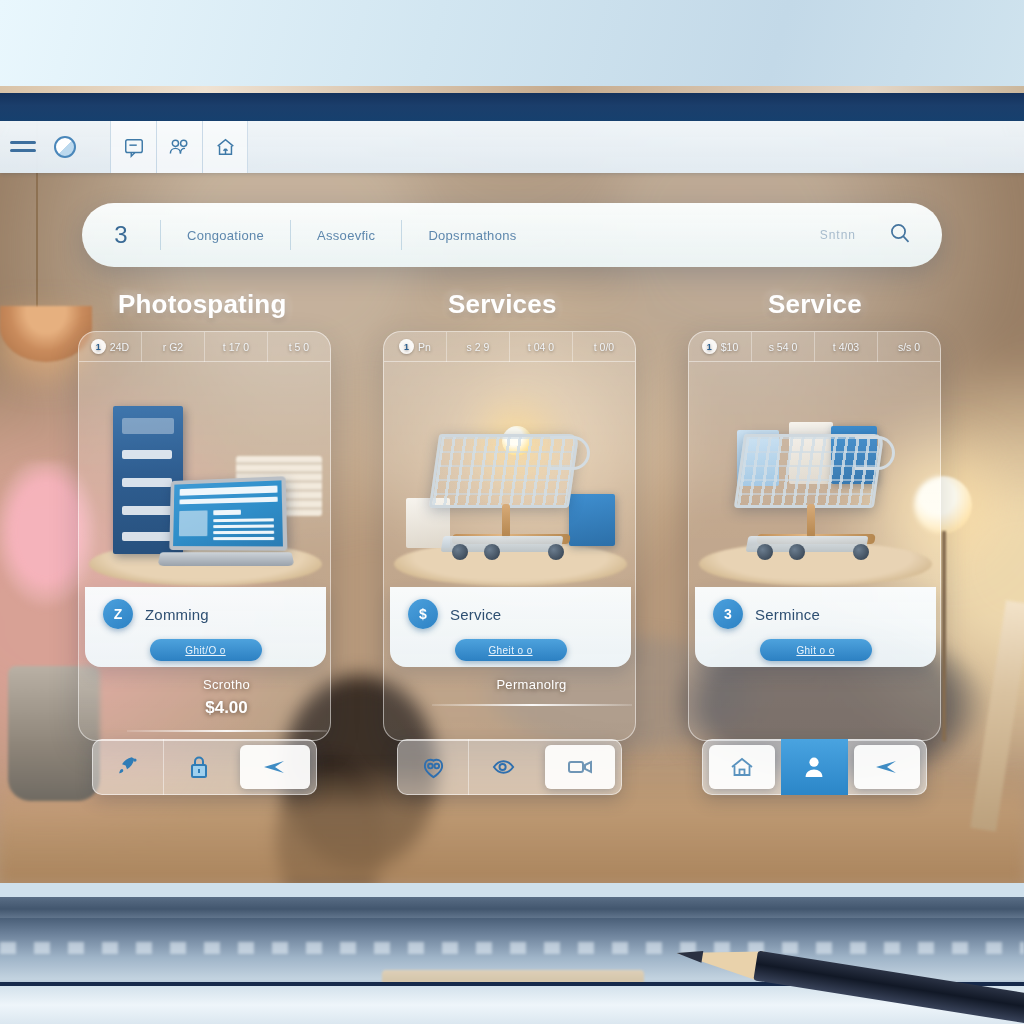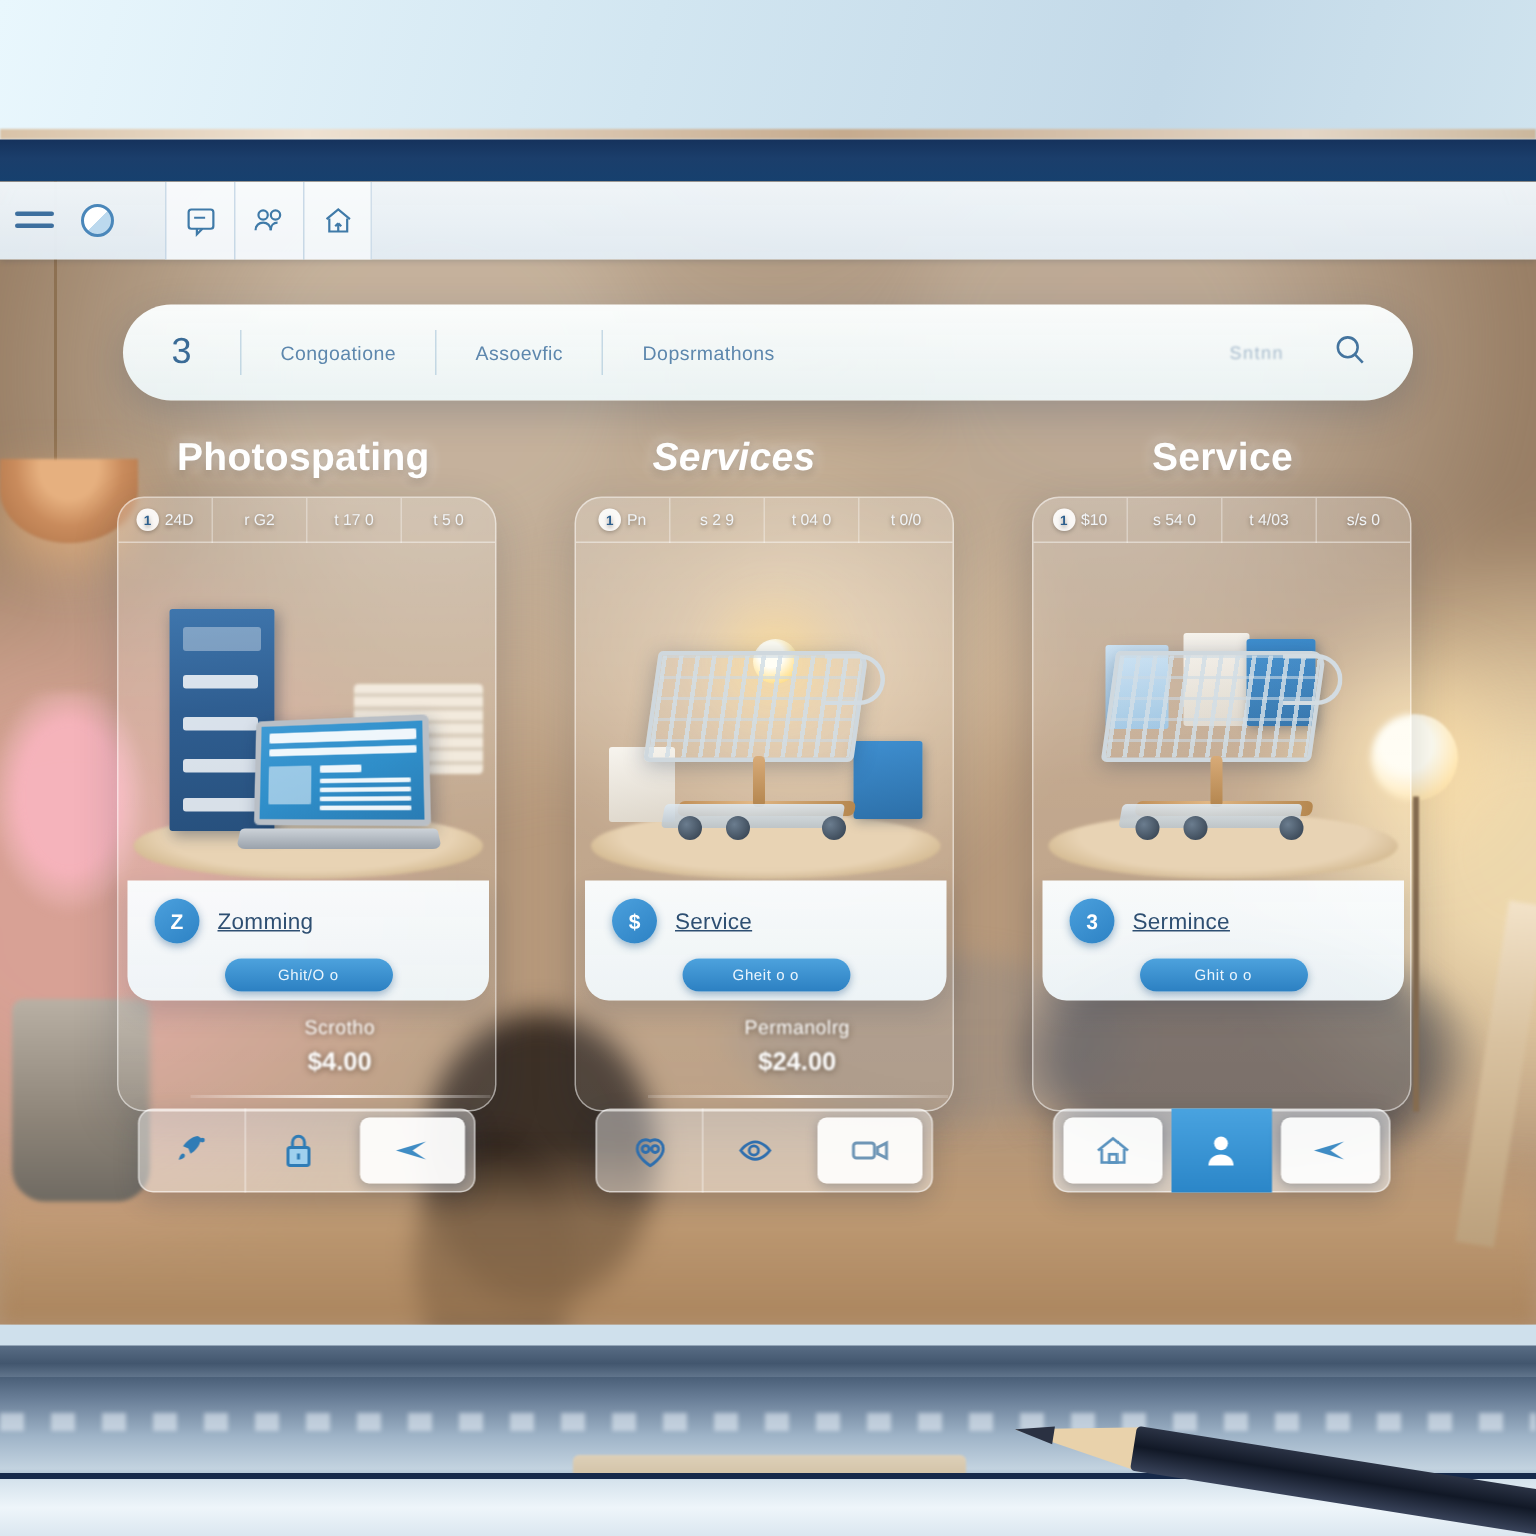--- a/index.html
+++ b/index.html
@@ -178,21 +178,21 @@
   .search-placeholder { font-size:12px; color:#a8bccd; letter-spacing:1px; filter: blur(.7px); }
   .search-mag { margin-right:12px; cursor:pointer; }
 
   
   .headings { position:absolute; left:0; top:168px; width:1024px; height:40px; z-index:6; }
   .heading {
     position:absolute; font-size:26px; font-weight:bold; color:#ffffff;
     text-shadow: 0 0 10px rgba(255,255,255,.75), 0 2px 6px rgba(60,40,20,.45);
     letter-spacing:.2px; white-space:nowrap;
   }
-  .h1 { left:118px; } .h2 { left:435px;font-style:italic; } .h3 { left:768px; }
+  .h1 { left:118px; } .h2 { left:448px; } .h3 { left:768px; }
 
   
   .cards { position:absolute; left:0; top:0; width:1024px; height:762px; z-index:5; }
   .card {
     position:absolute; top:210px; width:253px; height:410px;
     background: linear-gradient(180deg, rgba(255,255,255,.22) 0%, rgba(255,255,255,.14) 48%, rgba(255,255,255,.10) 100%);
     border: 1px solid rgba(255,255,255,.5);
     border-radius: 18px;
     backdrop-filter: blur(2px);
     box-shadow: 0 10px 30px rgba(30,40,60,.18);
@@ -319,28 +319,29 @@
     padding: 12px 0 0 0;
   }
   .info-row { display:flex; align-items:center; gap:12px; padding-left:18px; }
   .avatar-circle {
     width:30px; height:30px; border-radius:50%;
     background: linear-gradient(145deg,#4ba0dd,#2d82c4);
     color:#fff; font-size:14px; font-weight:bold;
     display:flex; align-items:center; justify-content:center;
     box-shadow: 0 2px 6px rgba(30,90,140,.45);
   }
-  .info-title { font-size:15px; color:#2e4f72; letter-spacing:.2px; filter: blur(.4px); text-decoration: underline; }
+  .info-title { font-size:15px; color:#2e4f72; letter-spacing:.2px; filter: blur(.4px); }
   .pill-btn {
     margin: 10px auto 0 auto; width:112px; height:22px; border-radius:12px;
     background: linear-gradient(180deg,#4da2dd,#2c80c2);
     color:#eaf5fd; font-size:10px; letter-spacing:.4px;
     display:flex; align-items:center; justify-content:center; cursor:pointer;
     box-shadow: 0 2px 6px rgba(25,80,130,.4);
     filter: blur(.35px);
+    text-decoration: underline;
   }
 
   
   .price-block {
     position:absolute; top:345px; width:253px; text-align:center; color:#ffffff;
     text-shadow: 0 1px 5px rgba(50,35,20,.65);
     padding-left: 42px;
   }
   .price-label { font-size:13px; letter-spacing:.3px; filter: blur(.6px); }
   .price-value { font-size:17px; font-weight:bold; margin-top:6px; filter: blur(.6px); }
@@ -604,21 +605,20 @@
         <div class="card-info">
           <div class="info-row">
             <div class="avatar-circle">$</div>
             <div class="info-title">Service</div>
           </div>
           <div class="pill-btn">Gheit o o</div>
         </div>
 
         <div class="price-block">
           <div class="price-label">Permanolrg</div>
-          <div class="price-value">$24.00</div>
           <div class="price-rule"></div>
         </div>
       </div>
 
       <div class="card c3">
         <div class="card-stats">
           <div class="stat">
             <span class="stat-badge">1</span>
             <span>$10</span>
           </div>

